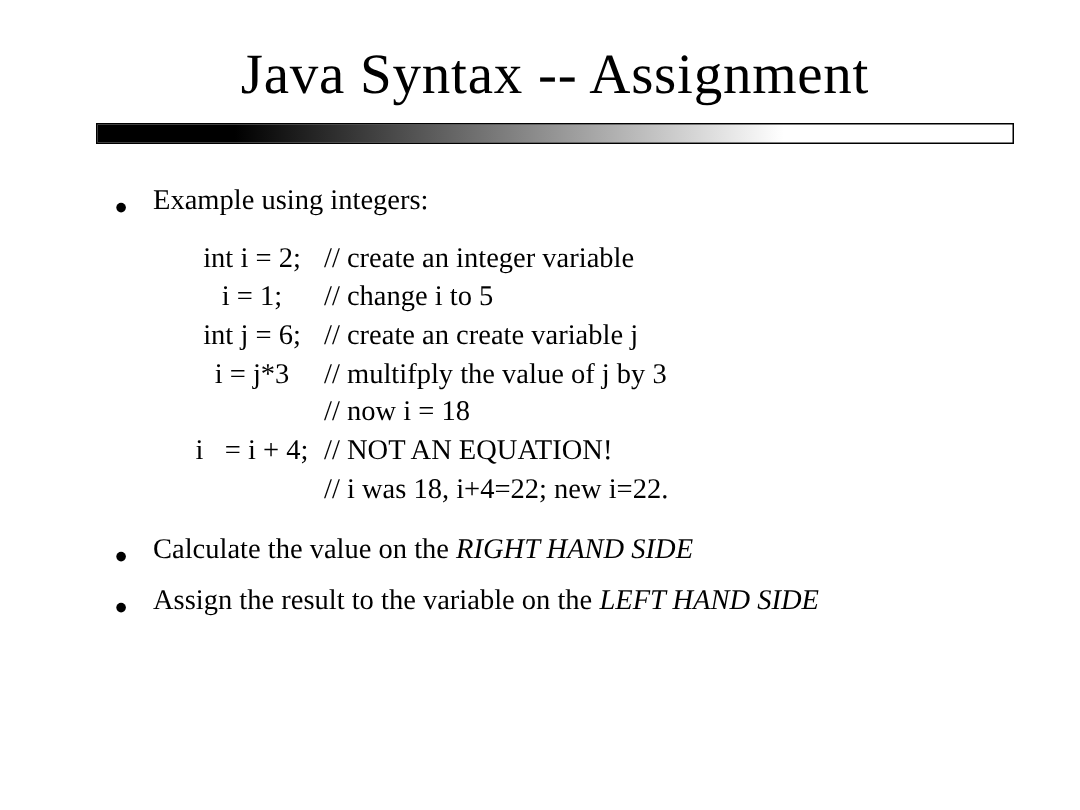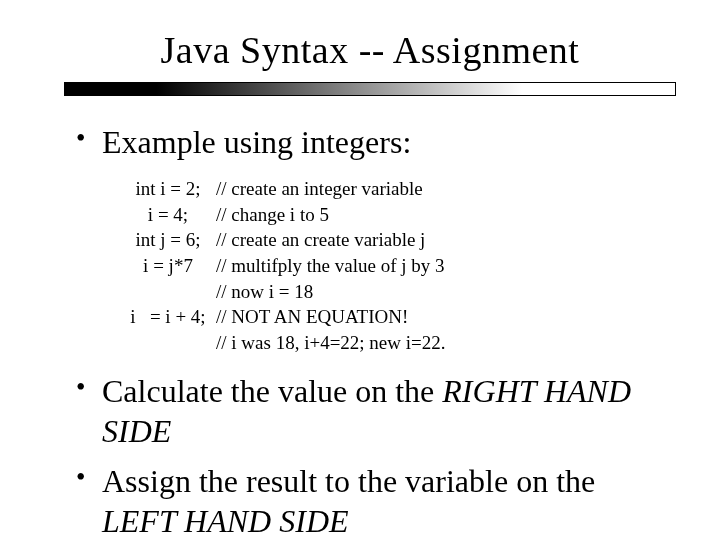--- a/index.html
+++ b/index.html
@@ -34,21 +34,21 @@
     margin-bottom: 26px;
   }
   ul.top {
     margin: 0;
     padding: 0 0 0 12px;
     list-style: none;
   }
   ul.top > li {
     position: relative;
     padding-left: 26px;
-    font-size: 32px;
+    font-size: 19px;
     line-height: 1.25;
     margin-bottom: 10px;
   }
   ul.top > li::before {
     content: "•";
     position: absolute;
     left: 0;
     top: 0;
     font-size: 27px;
   }
@@ -85,29 +85,29 @@
   <ul class="top">
     <li>Example using integers:</li>
   </ul>
 
   <div class="code-block">
     <div class="code-row">
       <span class="code-col1">int i = 2;</span>
       <span class="code-col2">// create an integer variable</span>
     </div>
     <div class="code-row">
-      <span class="code-col1">i = 4;</span>
+      <span class="code-col1">i = 1;</span>
       <span class="code-col2">// change i to 5</span>
     </div>
     <div class="code-row">
       <span class="code-col1">int j = 6;</span>
       <span class="code-col2">// create an create variable j</span>
     </div>
     <div class="code-row">
-      <span class="code-col1">i = j*7</span>
+      <span class="code-col1">i = j*3</span>
       <span class="code-col2">// multifply the value of j by 3</span>
     </div>
     <div class="code-row">
       <span class="code-col1"></span>
       <span class="code-col2">// now i = 18</span>
     </div>
     <div class="code-row">
       <span class="code-col1">i   = i + 4;</span>
       <span class="code-col2">// NOT AN EQUATION!</span>
     </div>

